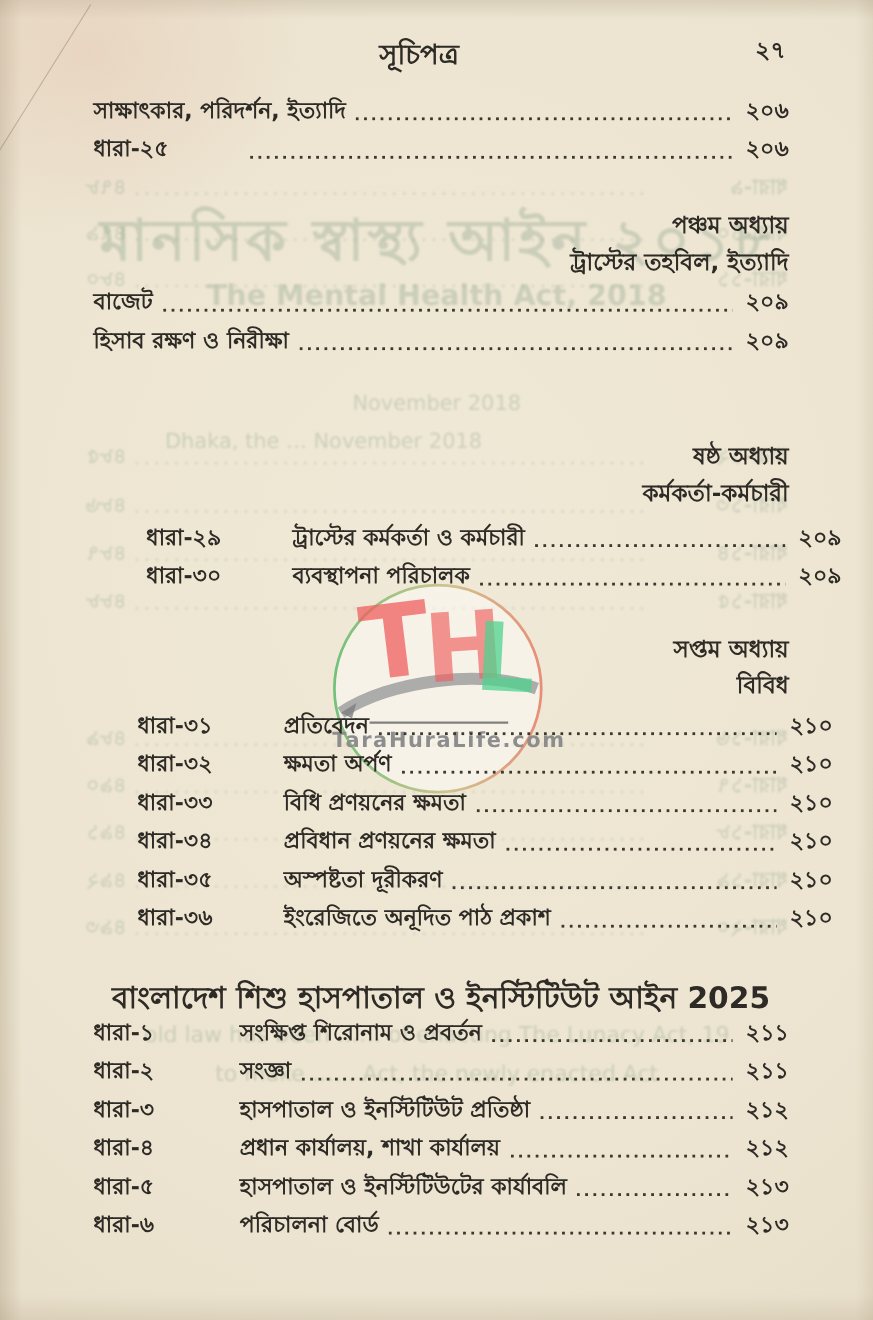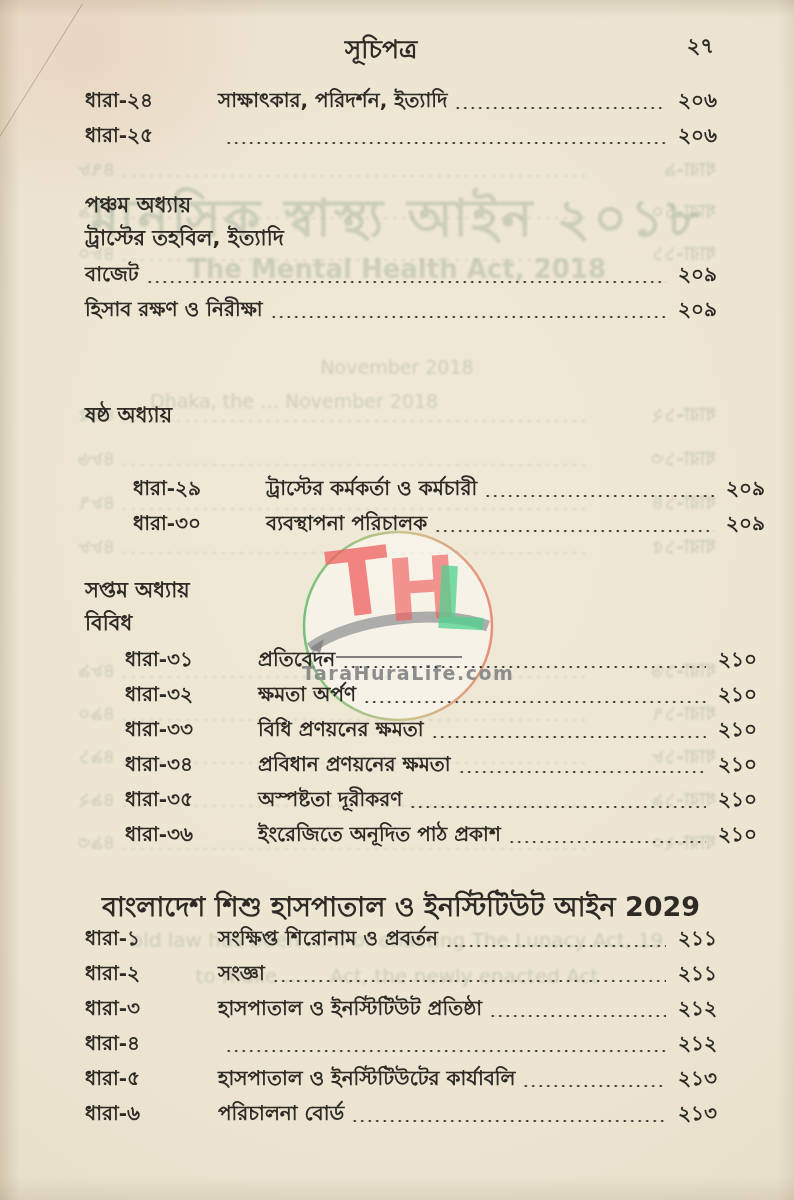--- a/index.html
+++ b/index.html
@@ -69,21 +69,21 @@
 
   .rows{position:absolute;left:0;width:100%;}
   .row{display:flex;align-items:center;height:35px;font-size:20px;font-weight:600;}
   .row .no{flex:0 0 133px;}
   .row .ti{flex:0 1 auto;white-space:nowrap;}
   .row .leader{flex:1 1 auto;height:6px;margin:12px 5px 0 7px;
     background-image:radial-gradient(circle,#3b382f 1.25px,rgba(0,0,0,0) 1.55px);
     background-size:7.5px 6px;background-repeat:repeat-x;}
   .row .pg{flex:0 0 auto;min-width:46px;text-align:right;}
 
-  .chapter{position:absolute;left:0;width:100%;text-align:left;font-weight:700;}
+  .chapter{position:absolute;left:0;width:100%;text-align:right;font-weight:700;}
   .chapter .l1,.chapter .l2{font-size:21px;line-height:33px;}
   .law-title{position:absolute;left:-20px;width:672px;text-align:center;
     font-size:27px;font-weight:800;white-space:nowrap;}
 
   .rows-a{top:84px;}
   .chapter-5{top:189px;}
   .rows-b{top:258px;}
   .chapter-6{top:399px;}
   .rows-c{top:472px;margin-left:48px;}
   .chapter-7{top:574px;}
@@ -202,21 +202,20 @@
   <div class="content">
 
     <div class="pagehead">
       <span class="head-title">সূচিপত্র</span>
       <span class="head-num">২৭</span>
     </div>
 
     <div class="rows rows-a">
 
     <div class="row">
-        <span class="no">ধারা-২৪</span>
         <span class="ti">সাক্ষাৎকার, পরিদর্শন, ইত্যাদি</span>
         <span class="leader"></span>
         <span class="pg">২০৬</span>
       </div>
         <div class="row">
         <span class="no">ধারা-২৫</span>
         <span class="leader"></span>
         <span class="pg">২০৬</span>
       </div>
       </div>
@@ -235,20 +234,21 @@
       </div>
         <div class="row">
         <span class="ti">হিসাব রক্ষণ ও নিরীক্ষা</span>
         <span class="leader"></span>
         <span class="pg">২০৯</span>
       </div>
       </div>
 
     <div class="chapter chapter-6">
       <div class="l1">ষষ্ঠ অধ্যায়</div>
+      <div class="l2">কর্মকর্তা-কর্মচারী</div>
     </div>
 
     <div class="rows rows-c">
 
     <div class="row">
         <span class="no">ধারা-২৯</span>
         <span class="ti">ট্রাস্টের কর্মকর্তা ও কর্মচারী</span>
         <span class="leader"></span>
         <span class="pg">২০৯</span>
       </div>
@@ -298,21 +298,21 @@
         <span class="pg">২১০</span>
       </div>
         <div class="row">
         <span class="no">ধারা-৩৬</span>
         <span class="ti">ইংরেজিতে অনূদিত পাঠ প্রকাশ</span>
         <span class="leader"></span>
         <span class="pg">২১০</span>
       </div>
       </div>
 
-    <div class="law-title">বাংলাদেশ শিশু হাসপাতাল ও ইনস্টিটিউট আইন 2029</div>
+    <div class="law-title">বাংলাদেশ শিশু হাসপাতাল ও ইনস্টিটিউট আইন 2025</div>
 
     <div class="rows rows-e">
 
     <div class="row">
         <span class="no">ধারা-১</span>
         <span class="ti">সংক্ষিপ্ত শিরোনাম ও প্রবর্তন</span>
         <span class="leader"></span>
         <span class="pg">২১১</span>
       </div>
         <div class="row">
@@ -322,20 +322,21 @@
         <span class="pg">২১১</span>
       </div>
         <div class="row">
         <span class="no">ধারা-৩</span>
         <span class="ti">হাসপাতাল ও ইনস্টিটিউট প্রতিষ্ঠা</span>
         <span class="leader"></span>
         <span class="pg">২১২</span>
       </div>
         <div class="row">
         <span class="no">ধারা-৪</span>
+        <span class="ti">প্রধান কার্যালয়, শাখা কার্যালয়</span>
         <span class="leader"></span>
         <span class="pg">২১২</span>
       </div>
         <div class="row">
         <span class="no">ধারা-৫</span>
         <span class="ti">হাসপাতাল ও ইনস্টিটিউটের কার্যাবলি</span>
         <span class="leader"></span>
         <span class="pg">২১৩</span>
       </div>
         <div class="row">

